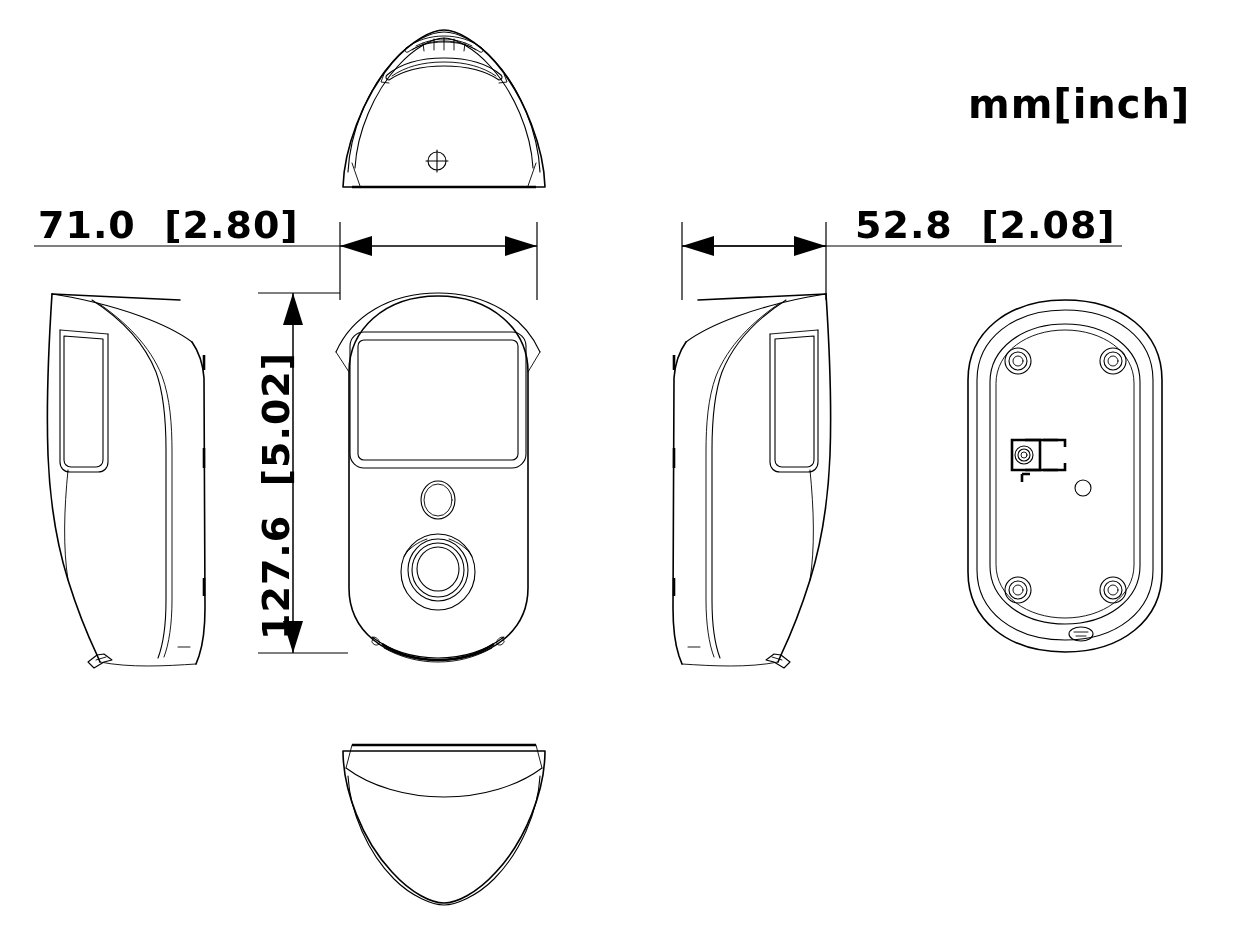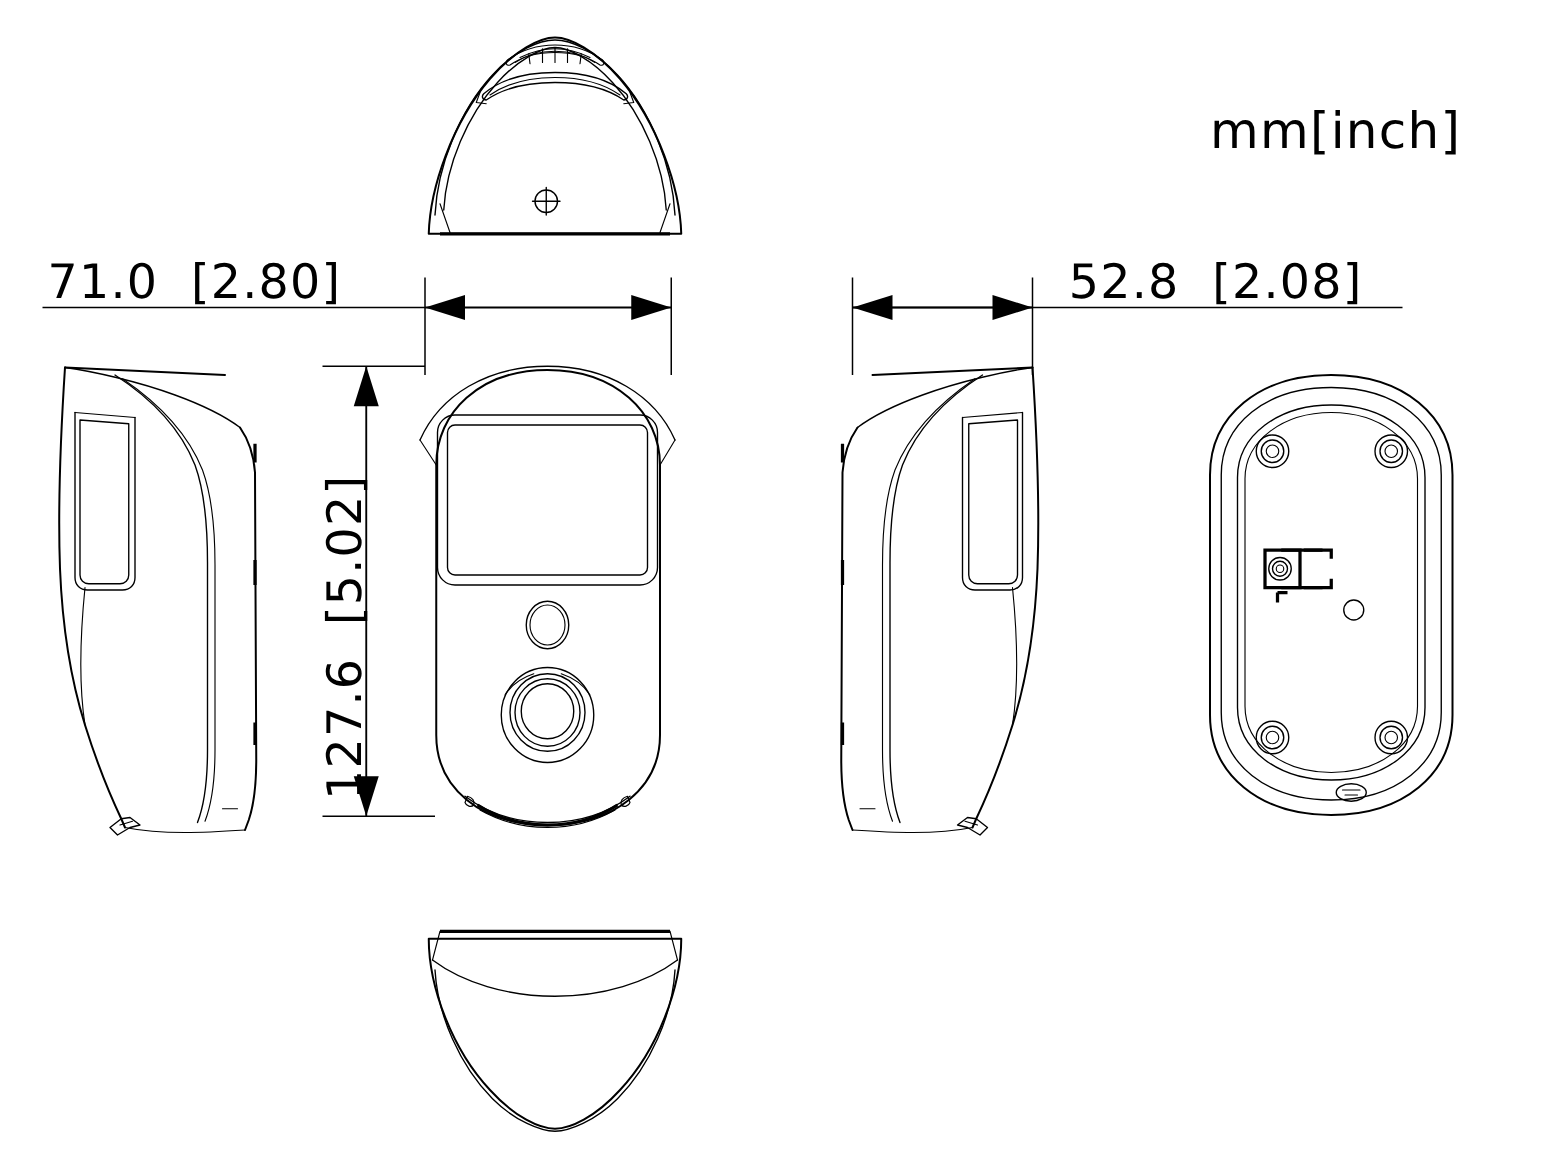--- a/index.html
+++ b/index.html
@@ -13,20 +13,21 @@
     height: 926px;
     position: relative;
     overflow: hidden;
     font-family: "DejaVu Sans", sans-serif;
   }
   #sheet {
     position: absolute;
     left: 0; top: 0;
     width: 1151px;
     height: 926px;
+    font-weight: bold;
   }
   svg.drawing {
     display: block;
     width: 1246px;
     height: 926px;
   }
   .ln { fill: none; stroke: #000000; stroke-width: 1.6; stroke-linecap: round; stroke-linejoin: round; }
   .ln-thin { fill: none; stroke: #000000; stroke-width: 1.1; stroke-linecap: round; stroke-linejoin: round; }
   .ln-hair { fill: none; stroke: #000000; stroke-width: 0.9; stroke-linecap: round; stroke-linejoin: round; }
   .ln-thick { fill: none; stroke: #000000; stroke-width: 2.6; stroke-linecap: butt; stroke-linejoin: miter; }

